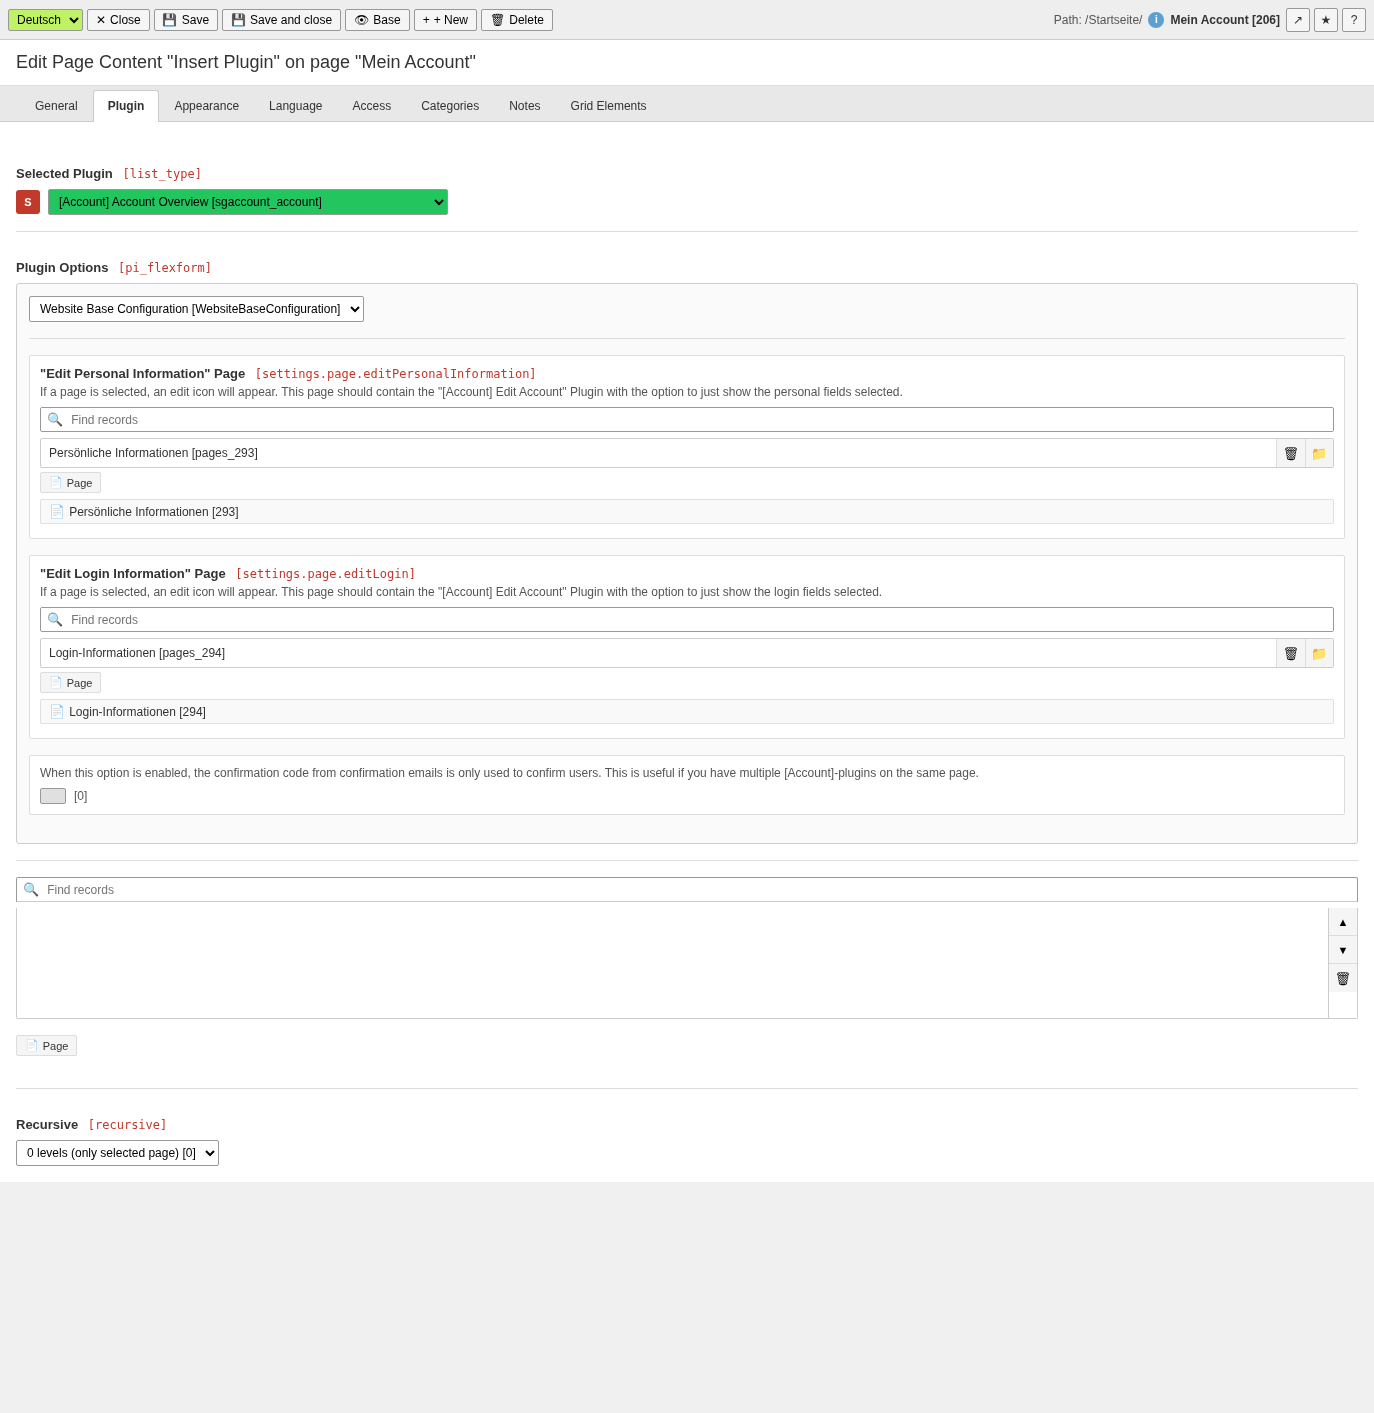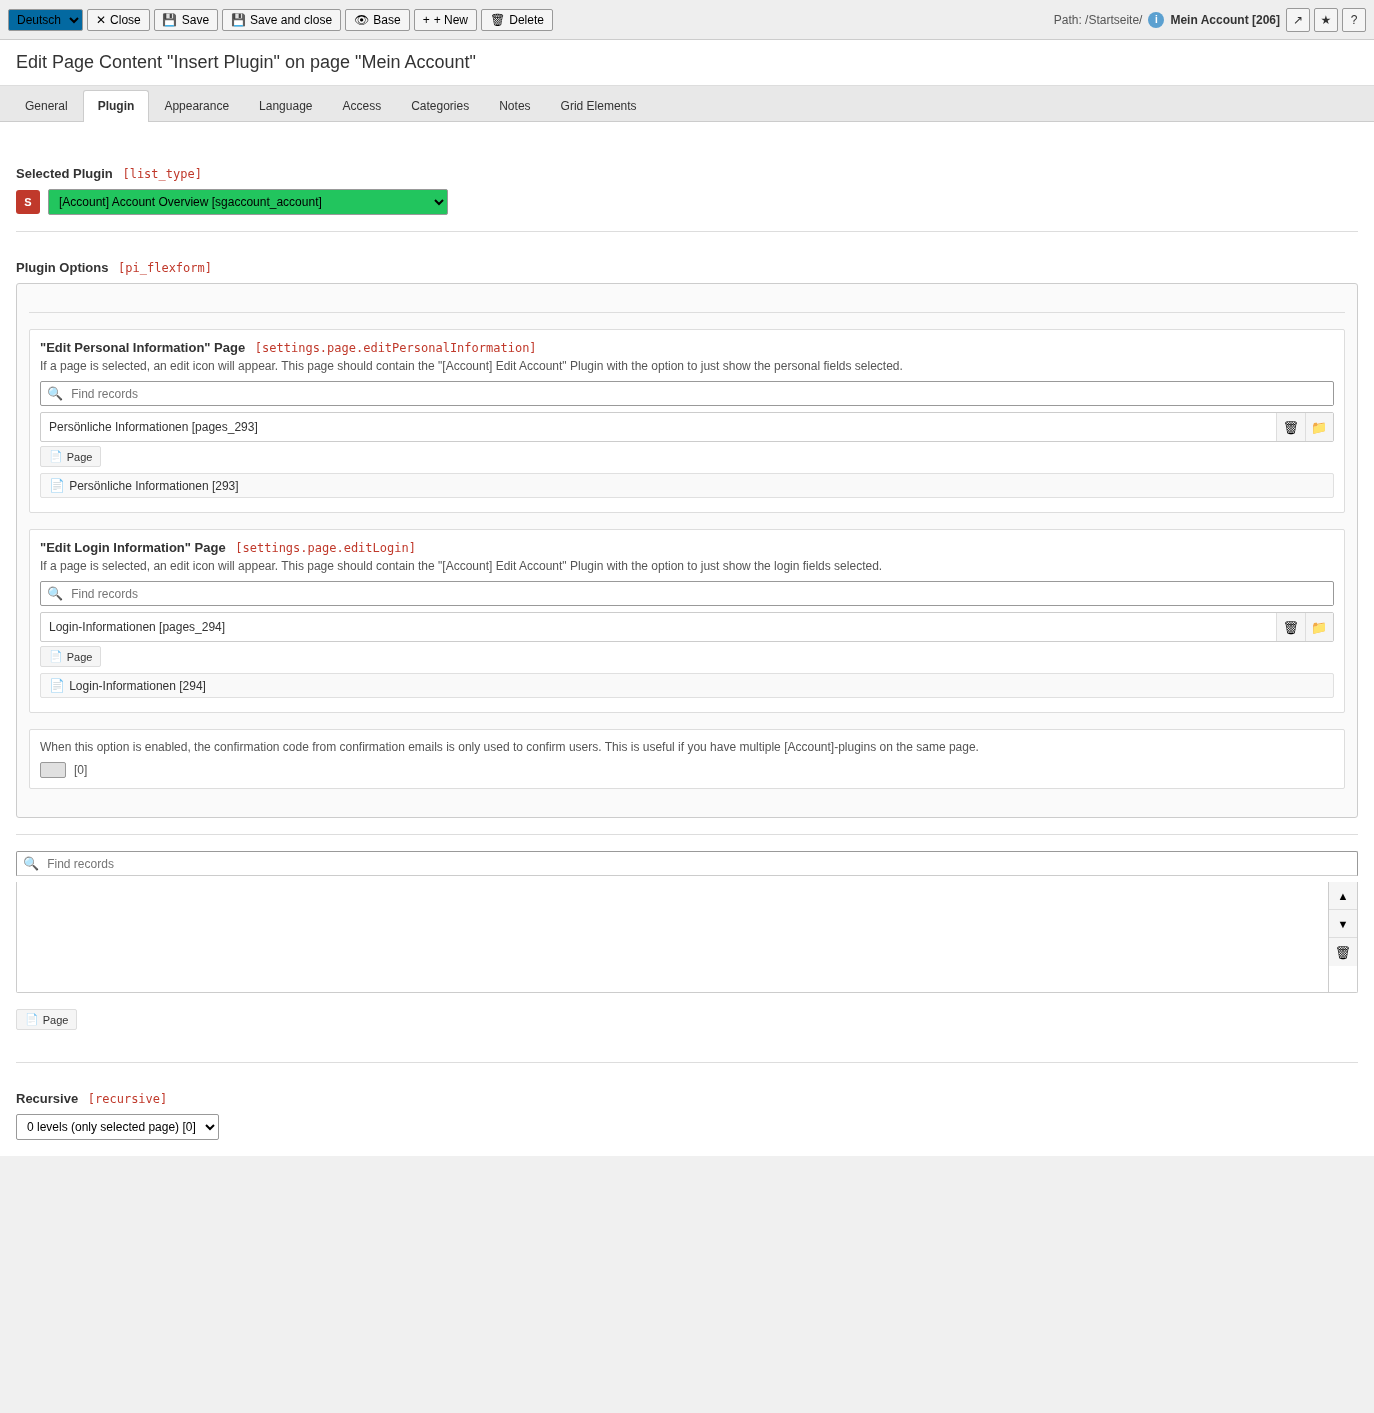--- a/index.html
+++ b/index.html
@@ -12,21 +12,21 @@
       justify-content: space-between;
       background: #eee;
       border-bottom: 1px solid #ccc;
       padding: 4px 8px;
       height: 40px;
     }
     .top-bar-left { display: flex; align-items: center; gap: 4px; }
     .top-bar-right { display: flex; align-items: center; gap: 6px; font-size: 12px; }
     .lang-select {
       border: 1px solid #999;
-      background: #0369a1;
+      background: #bef264;
       padding: 2px 4px;
       font-size: 12px;
       border-radius: 2px;
     }
     .btn {
       display: inline-flex;
       align-items: center;
       gap: 4px;
       border: 1px solid #999;
       background: #f5f5f5;
@@ -52,21 +52,21 @@
       background: #fff;
       border-bottom: 1px solid #ddd;
     }
     .page-title { font-size: 18px; font-weight: normal; color: #333; }
 
     
     .tabs-bar {
       display: flex;
       background: #e8e8e8;
       border-bottom: 1px solid #ccc;
-      padding: 0 10px;
+      padding: 0 20px;
     }
     .tab {
       padding: 8px 14px;
       border: 1px solid transparent;
       border-bottom: none;
       cursor: pointer;
       font-size: 12px;
       margin-top: 4px;
       background: #e8e8e8;
       border-radius: 3px 3px 0 0;
@@ -377,20 +377,23 @@
   <hr class="section-divider">
 
   
   <div class="section-label">
     <span>Plugin Options</span>
     <span class="code-tag">[pi_flexform]</span>
   </div>
 
   <div class="options-box">
     
+    <select class="config-select">
+      <option>Website Base Configuration [WebsiteBaseConfiguration]</option>
+    </select>
 
     <hr class="section-divider">
 
     
     <div class="sub-section">
       <div class="sub-section-title">
         <span>"Edit Personal Information" Page</span>
         <span class="code-tag">[settings.page.editPersonalInformation]</span>
       </div>
       <div class="sub-section-desc">If a page is selected, an edit icon will appear. This page should contain the "[Account] Edit Account" Plugin with the option to just show the personal fields selected.</div>

